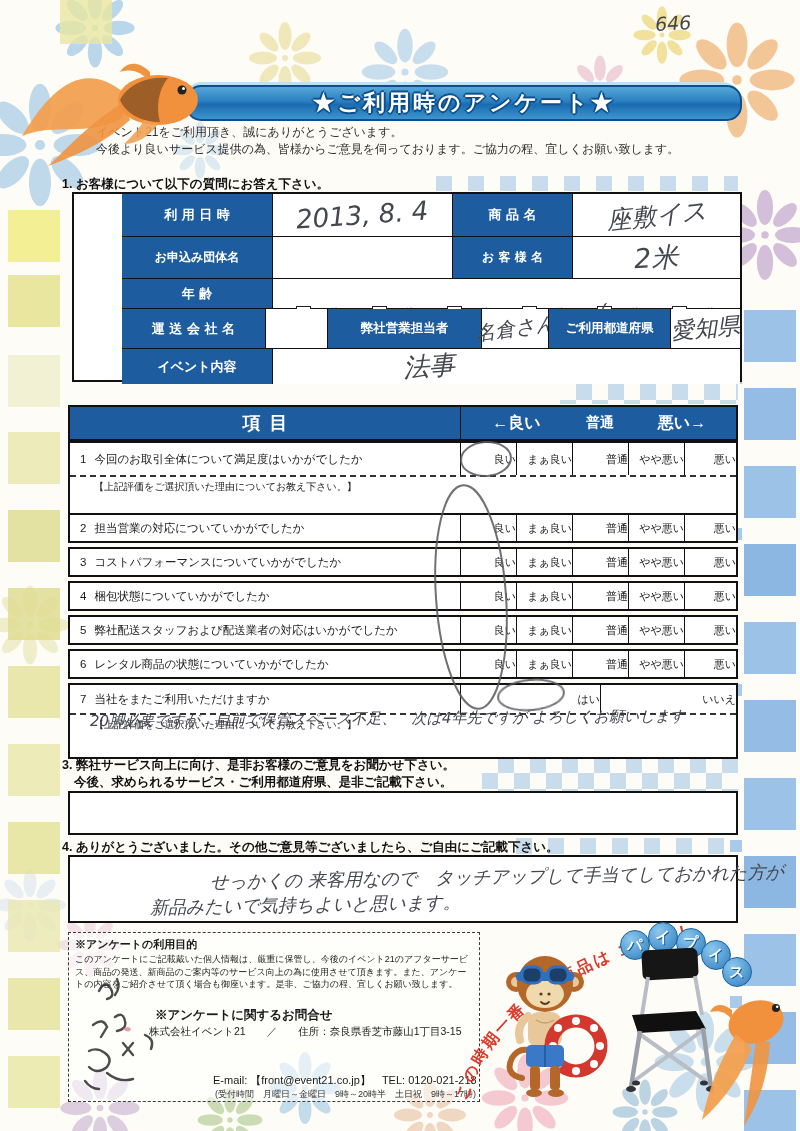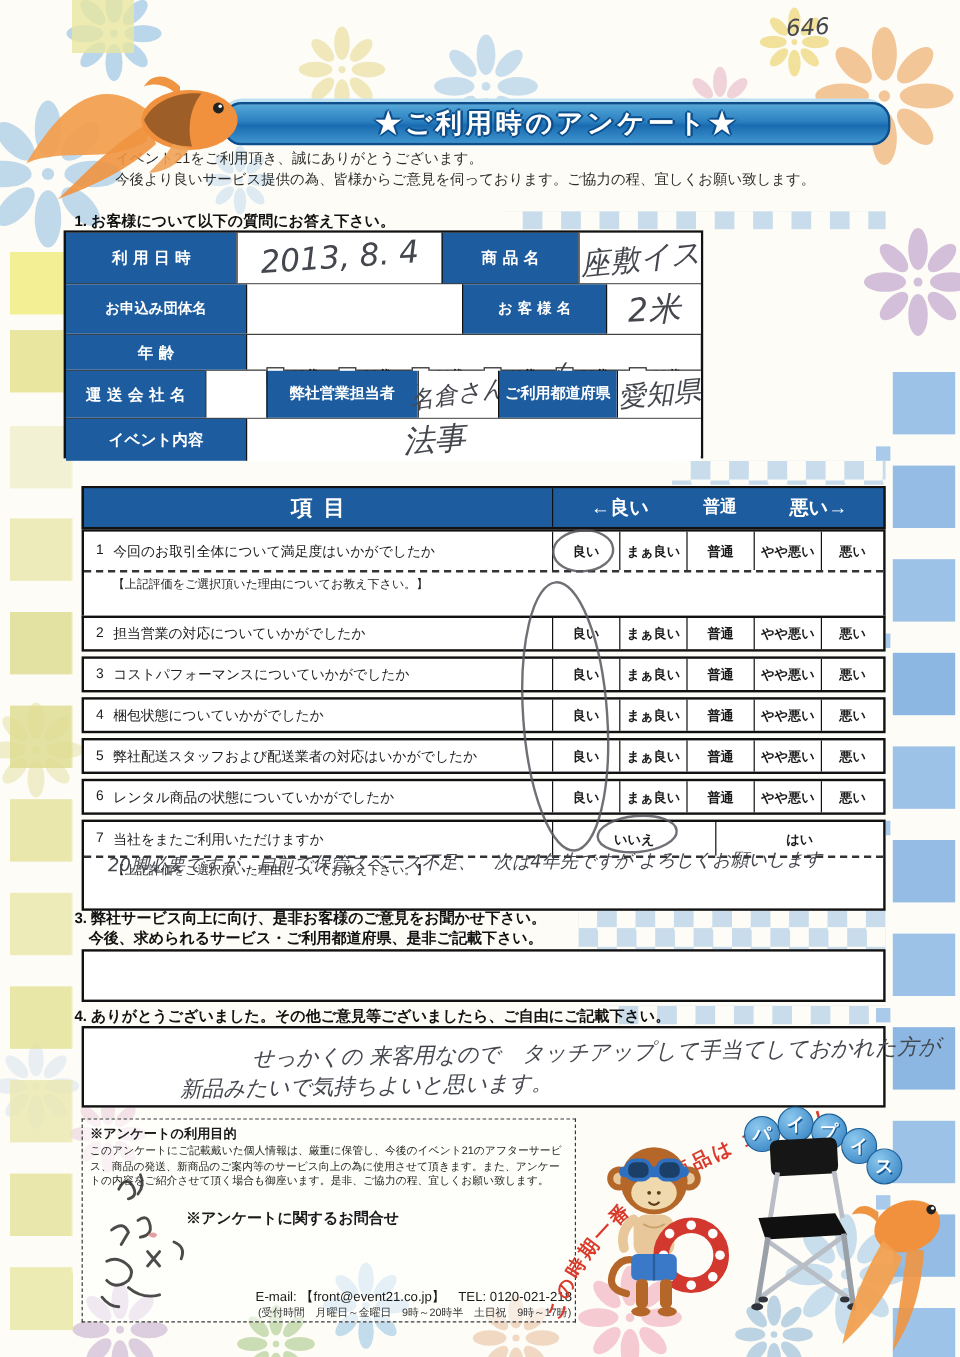--- a/index.html
+++ b/index.html
@@ -33,21 +33,21 @@
   .hw{font-family:"DejaVu Sans",sans-serif;font-style:italic;color:#45474e;white-space:nowrap;}
   
   .ageopts{flex:1;display:flex;align-items:center;justify-content:space-around;padding:0 8px;}
   .agebox{display:flex;align-items:flex-start;gap:5px;font-size:11.5px;font-weight:bold;position:relative;margin-top:40px;}
   .cb{width:13px;height:13px;border:1.7px solid #222;background:#fff;position:relative;}
   .agebox.checked .cb::after{content:"✓";position:absolute;left:-2px;top:-9px;font-size:17px;color:#3c3e45;
       font-family:"DejaVu Sans",sans-serif;transform:rotate(-8deg);}
   
   .s2hdr{background:#1d5d9f;color:#fff;font-weight:bold;}
   .qtext{font-size:11.5px;padding-left:10px;gap:8px;}
-  .scell{width:56px;justify-content:center;font-size:11px;font-weight:bold;}
+  .scell{width:56px;justify-content:flex-end;font-size:11px;font-weight:normal;}
   .dashline{border-bottom:2px dashed #333;}
   .reason-lbl{font-size:10px;color:#222;padding:3px 6px 0 24px;}
   .box{position:absolute;border:2px solid #111;background:#fff;box-sizing:border-box;}
   .dash-box{position:absolute;border:1.7px dashed #3a3a3a;box-sizing:border-box;background:rgba(255,255,255,.55);}
   .small{font-size:9px;line-height:12.5px;color:#222;}
   .badge{position:absolute;width:28px;height:28px;border-radius:50%;z-index:3;
          background:radial-gradient(circle at 35% 30%,#8cc8ee,#2d7cbe);border:1.5px solid #1a5f98;
          display:flex;align-items:center;justify-content:center;color:#fff;font-weight:bold;font-size:15px;
          text-shadow:1px 1px 0 #155a95;}
   .mark-svg{position:absolute;z-index:4;pointer-events:none;}
@@ -165,21 +165,21 @@
         </div>
     </div>
 
     <div class="intro">
       <div>イベント21をご利用頂き、誠にありがとうございます。</div>
       <div>今後より良いサービス提供の為、皆様からご意見を伺っております。ご協力の程、宜しくお願い致します。</div>
     </div>
 
     <div class="sec-h" style="left:62px;top:176px;">1. お客様について以下の質問にお答え下さい。</div>
 
-    <div class="tbl" style="left:53px;top:192px;width:533px;height:190px;">
+    <div class="tbl" style="left:72px;top:192px;width:670px;height:190px;padding-left:48px;">
       <div class="row" style="height:42px;">
         <div class="cell lbl sp" style="width:150px;">利用日時</div>
         <div class="cell val" style="width:180px;">
           <span class="hw" style="font-size:26px;transform:rotate(-4deg);">2013, 8. 4</span>
         </div>
         <div class="cell lbl sp" style="width:120px;">商品名</div>
         <div class="cell val" style="flex:1;">
           <span class="hw" style="font-size:25px;transform:rotate(-6deg);">座敷イス</span>
         </div>
       </div>
@@ -397,25 +397,25 @@
             </div>
         </div>
       </div>
 
       <div class="tbl" style="left:0;top:278px;width:670px;height:76px;">
         <div class="row dashline" style="height:30px;">
           <div class="cell qtext" style="width:390px;">
               <span>7</span>
               <span>当社をまたご利用いただけますか</span>
             </div>
-          <div class="cell scell" style="flex:1;">
-              <span>いいえ</span>
-            </div>
           <div class="cell scell" style="width:140px;">
               <span>はい</span>
+            </div>
+          <div class="cell scell" style="flex:1;">
+              <span>いいえ</span>
             </div>
         </div>
         <div class="reason-lbl">【上記評価をご選択頂いた理由についてお教え下さい。】</div>
         <div class="hw" style="position:absolute;left:20px;top:24px;font-size:15px;width:680px;transform:rotate(-.5deg);">20脚必要ですが、自前で保管スペース不足、　次は4年先ですが よろしくお願いします</div>
       </div>
 
       <svg class="mark-svg" style="left:0;top:0;" width="680" height="360" viewBox="0 0 680 360">
         <g fill="none" stroke="#56585e" stroke-width="2" opacity=".85">
           <ellipse cx="418" cy="54" rx="25" ry="17" transform="rotate(-4 418 54)"></ellipse>
           <ellipse cx="403" cy="192" rx="35" ry="112" transform="rotate(-4 403 192)"></ellipse>
@@ -435,20 +435,21 @@
     <div class="sec-h" style="left:62px;top:839px;">4. ありがとうございました。その他ご意見等ございましたら、ご自由にご記載下さい。</div>
     <div class="box" style="left:68px;top:855px;width:670px;height:68px;">
       <div class="hw" style="position:absolute;left:140px;top:8px;font-size:18px;transform:rotate(-1deg);">せっかくの 来客用なので　タッチアップして手当てしておかれた方が</div>
       <div class="hw" style="position:absolute;left:80px;top:36px;font-size:18px;transform:rotate(-1deg);">新品みたいで気持ちよいと思います。</div>
     </div>
 
     <div class="dash-box" style="left:68px;top:932px;width:412px;height:170px;">
       <div class="abs" style="left:6px;top:4px;font-size:11px;font-weight:bold;">※アンケートの利用目的</div>
       <div class="abs small" style="left:6px;top:20px;width:398px;">このアンケートにご記載戴いた個人情報は、厳重に保管し、今後のイベント21のアフターサービス、商品の発送、新商品のご案内等のサービス向上の為に使用させて頂きます。また、アンケートの内容をご紹介させて頂く場合も御座います。是非、ご協力の程、宜しくお願い致します。</div>
       <div class="abs" style="left:86px;top:74px;font-size:12.5px;font-weight:bold;">※アンケートに関するお問合せ</div>
+      <div class="abs" style="left:80px;top:92px;font-size:10.5px;">株式会社イベント21　　／　　住所：奈良県香芝市藤山1丁目3-15</div>
       <div class="abs" style="left:144px;top:140px;font-size:11px;">E-mail: 【front@event21.co.jp】　TEL: 0120-021-218</div>
       <div class="abs" style="left:146px;top:155px;font-size:9px;color:#333;">(受付時間　月曜日～金曜日　9時～20時半　土日祝　9時～17時)</div>
 
       <svg class="abs" style="left:2px;top:40px;" width="180" height="125" viewBox="0 0 180 125">
         <g fill="none" stroke="#2c2c2c" stroke-width="2.4" stroke-linecap="round" opacity=".85">
           <path d="M28,18 q6,-12 12,-2 q4,8 -4,10"></path>
           <path d="M46,6 q4,8 -2,16"></path>
           <path d="M22,52 q10,-8 14,2 l-6,10"></path>
           <path d="M44,44 q8,-6 10,4 q2,8 -8,10"></path>
           <path d="M18,78 q8,-4 16,2 q8,6 2,14 q-10,8 -18,0"></path>

